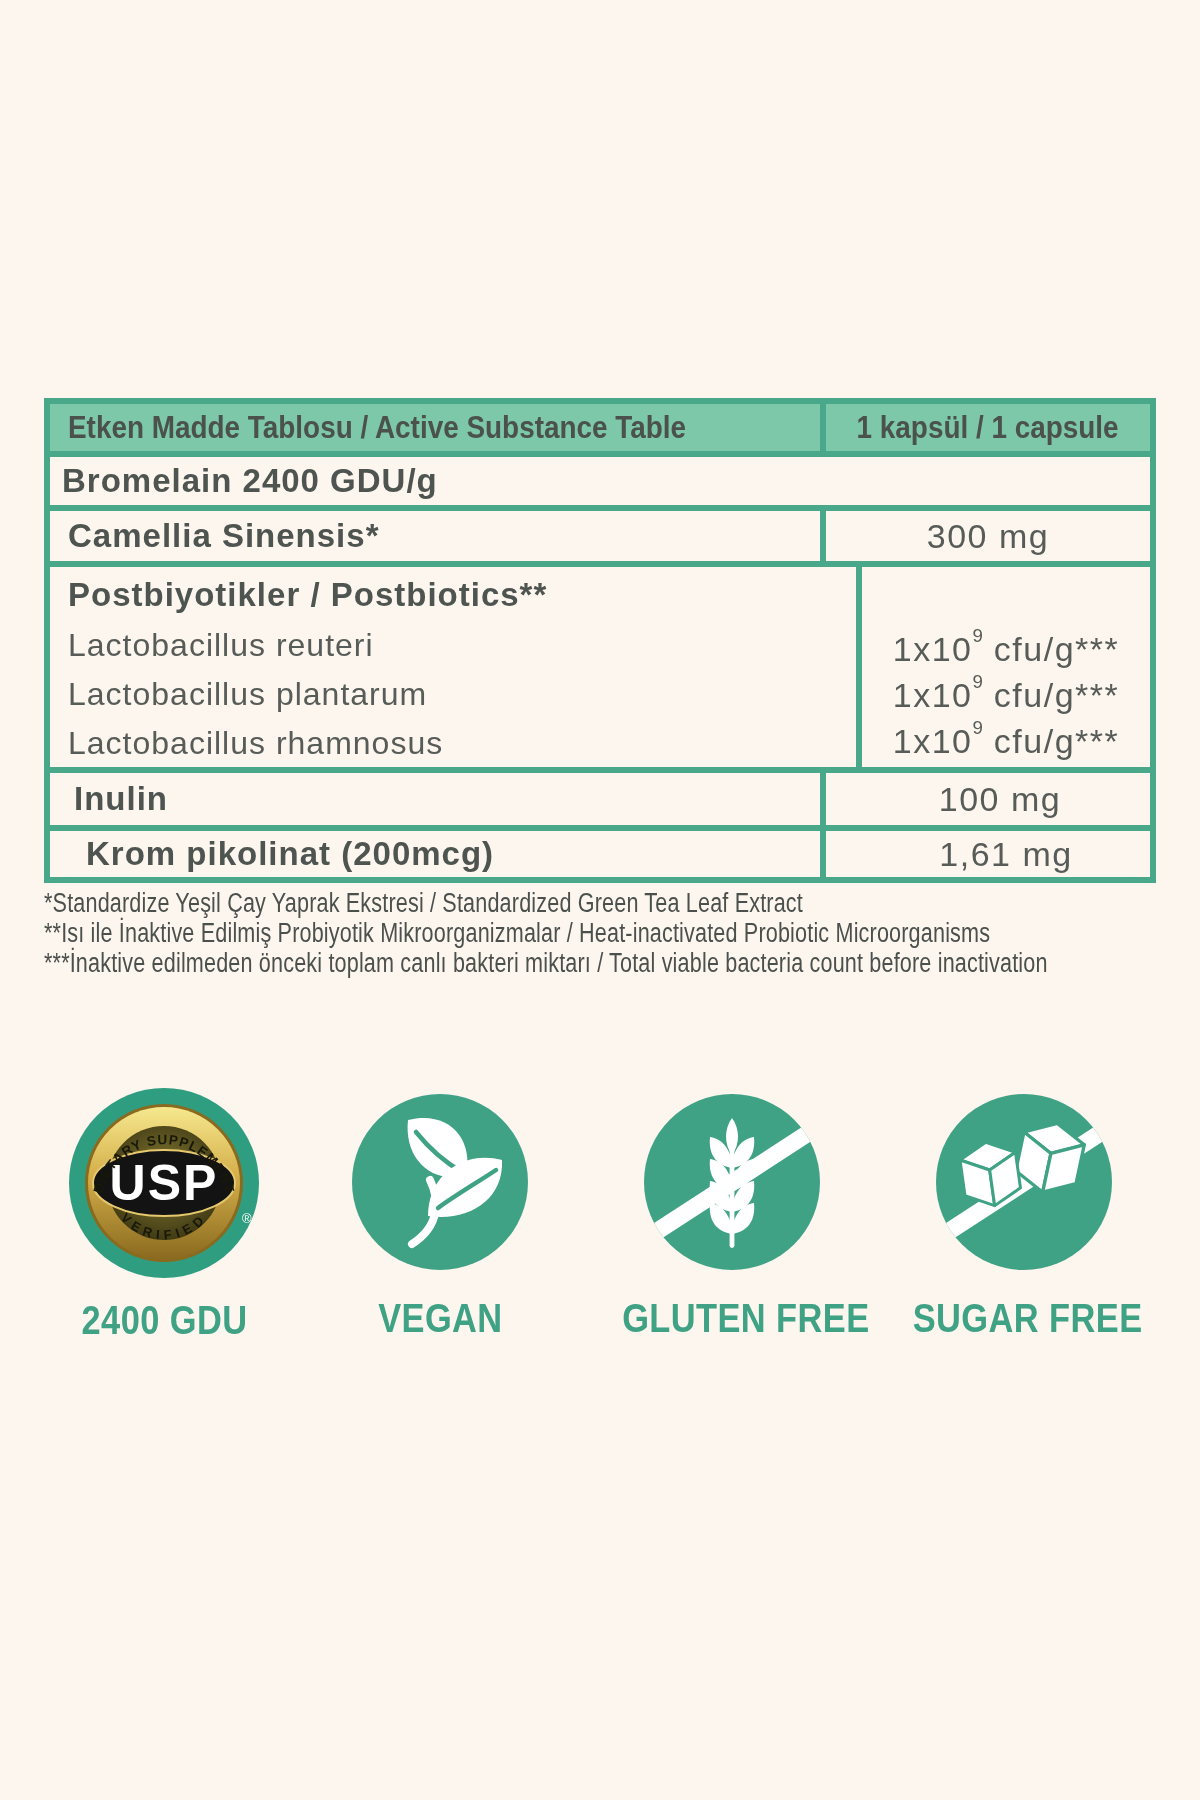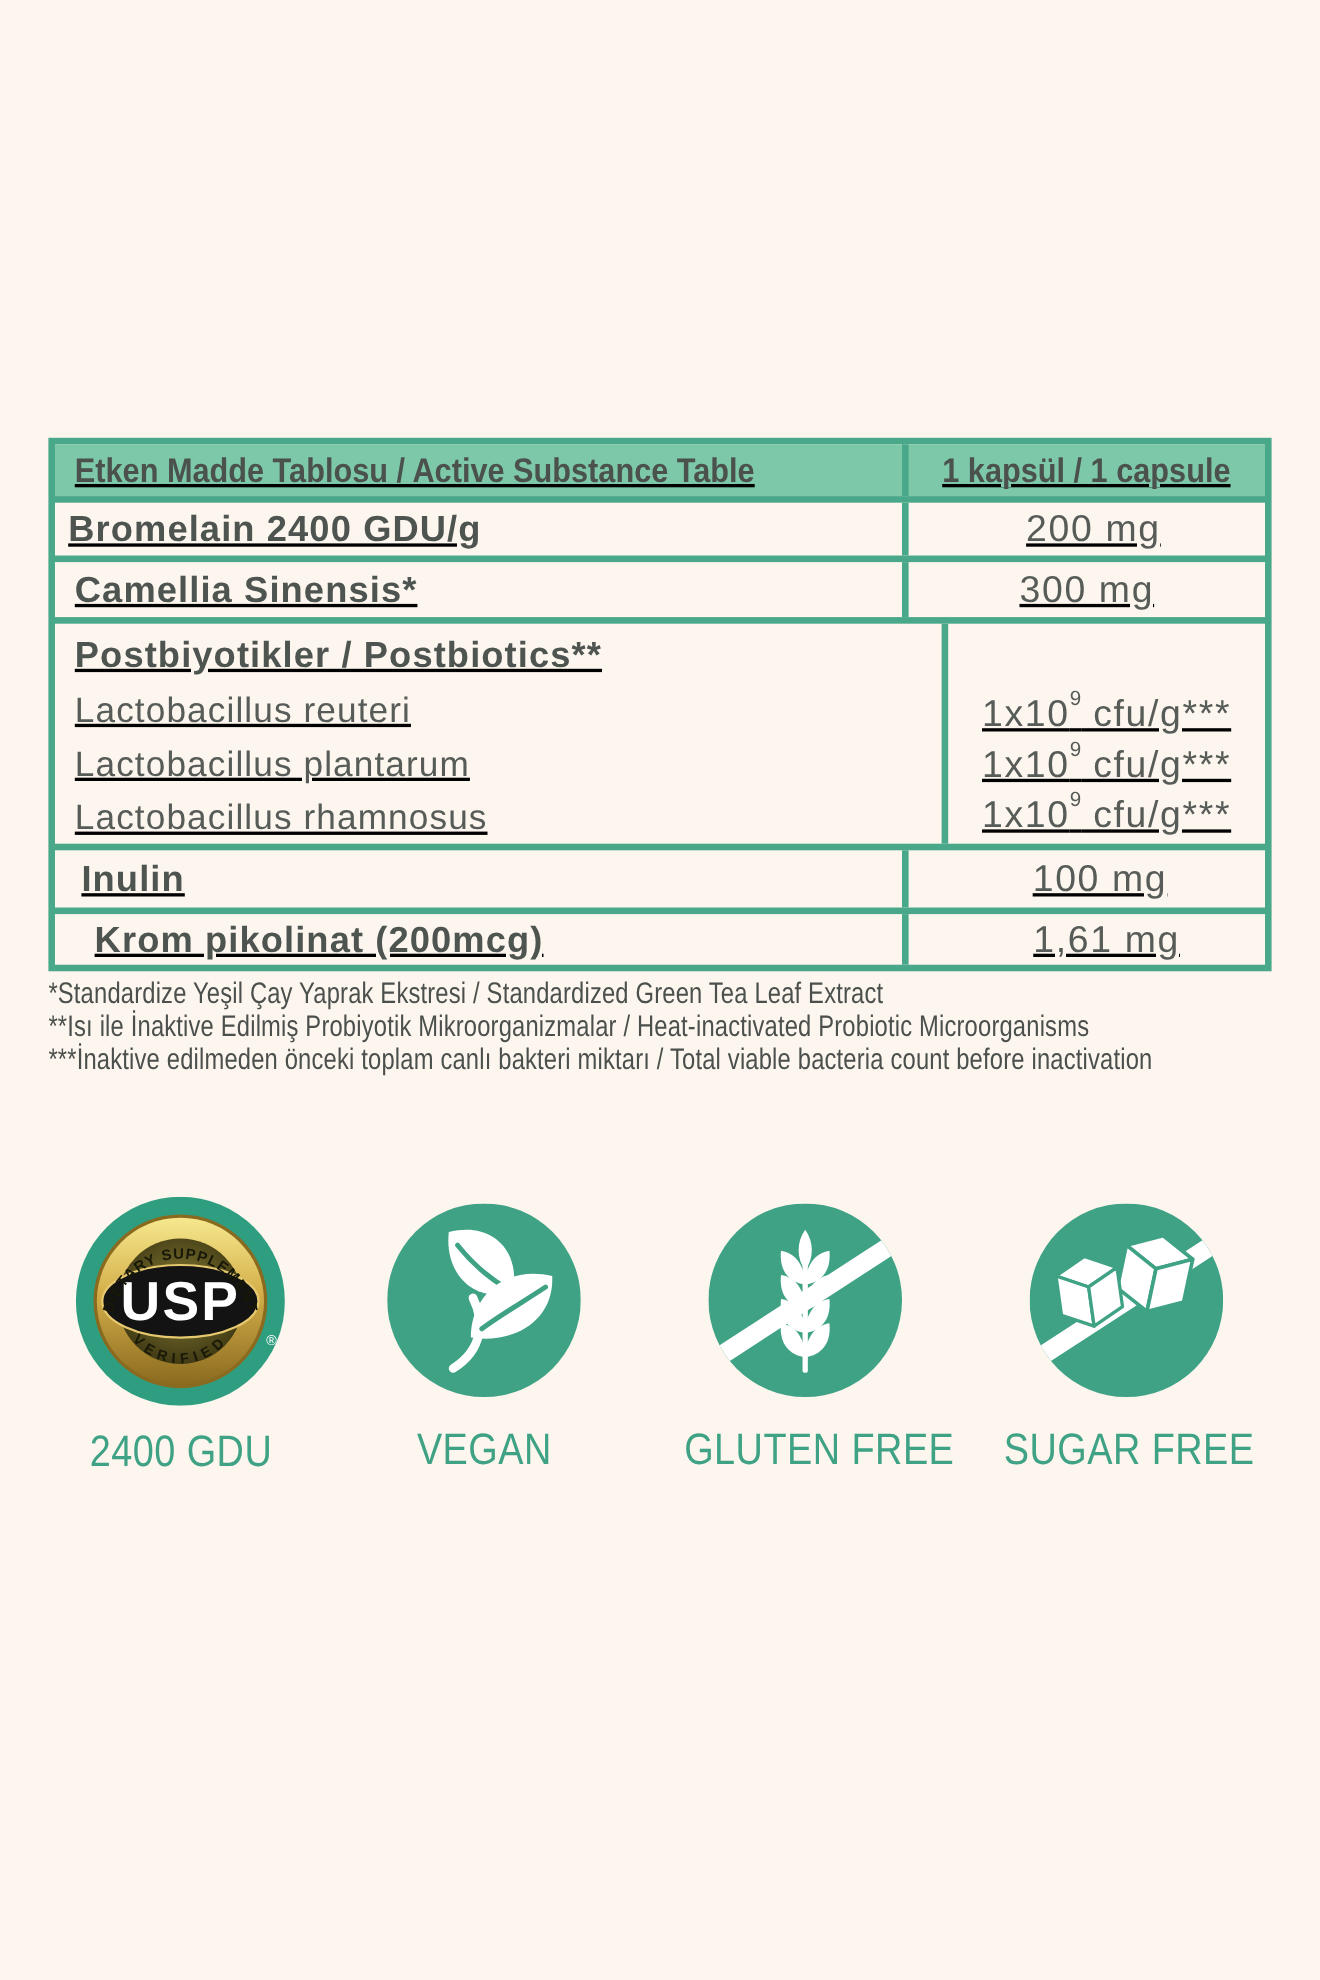--- a/index.html
+++ b/index.html
@@ -19,21 +19,21 @@
     overflow:hidden;
   }
 
   
   .fact-table {
     position:absolute; left:44px; top:398px; width:1112px;
     border:6px solid var(--border);
     box-sizing:border-box;
     background:var(--bg);
   }
-  .trow { display:grid; grid-template-columns:770px 1fr; border-top:6px solid var(--border);text-decoration:underline; }
+  .trow { display:grid; grid-template-columns:770px 1fr; border-top:6px solid var(--border); }
   .trow:first-child { border-top:none; }
   .cell { display:flex; align-items:center; box-sizing:border-box; }
   .cell-l { padding-left:18px; }
   .cell-r { border-left:6px solid var(--border); justify-content:center; }
   .thead { background:var(--hdrbg); }
   .thead .cell { height:47px; }
   .hdr { font-size:31px; font-weight:700; color:#4b514d; letter-spacing:0; white-space:nowrap; }
   .cx  { display:inline-block; transform:scaleX(0.9); transform-origin:0 50%; white-space:nowrap; }
   .cxc { display:inline-block; transform:scaleX(0.9); transform-origin:50% 50%; white-space:nowrap; }
 
@@ -55,21 +55,21 @@
   .gspacer{ height:48px; }
 
   
   .footnotes { position:absolute; left:44px; top:888px; color:#4b504d; }
   .fline { font-size:27px; line-height:30px; font-weight:400; }
   .fline span { display:inline-block; transform:scaleX(0.8); transform-origin:0 50%; white-space:nowrap; letter-spacing:0.2px; }
 
   
   .badge { position:absolute; top:1094px; width:260px; text-align:center; }
   .badge svg { display:block; margin:0 auto; }
-  .badge-label { margin-top:26px; font-size:40px; font-weight:400; color:var(--green); }
+  .badge-label { margin-top:26px; font-size:40px; font-weight:700; color:var(--green); }
   .badge-label span { display:inline-block; transform:scaleX(0.86); transform-origin:50% 50%; white-space:nowrap; letter-spacing:0.5px; }
   .b-usp    { left:34px;  top:1088px; }
   .b-usp .badge-label { margin-top:20px; }
   .b-vegan  { left:310px; }
   .b-gluten { left:602px; }
   .b-sugar  { left:894px; }
 </style>
 </head>
 <body>
 
@@ -81,23 +81,20 @@
         <span class="hdr cx">Etken Madde Tablosu / Active Substance Table</span>
       </div>
       <div class="cell cell-r">
         <span class="hdr cxc">1 kapsül / 1 capsule</span>
       </div>
     </div>
 
     <div class="trow r-brom">
       <div class="cell cell-l">
           <span class="lbl">Bromelain 2400 GDU/g</span>
-        </div>
-      <div class="cell cell-r">
-          <span class="val">200 mg</span>
         </div>
     </div>
 
     <div class="trow r-camel">
       <div class="cell cell-l">
           <span class="lbl">Camellia Sinensis*</span>
         </div>
       <div class="cell cell-r">
           <span class="val">300 mg</span>
         </div>

